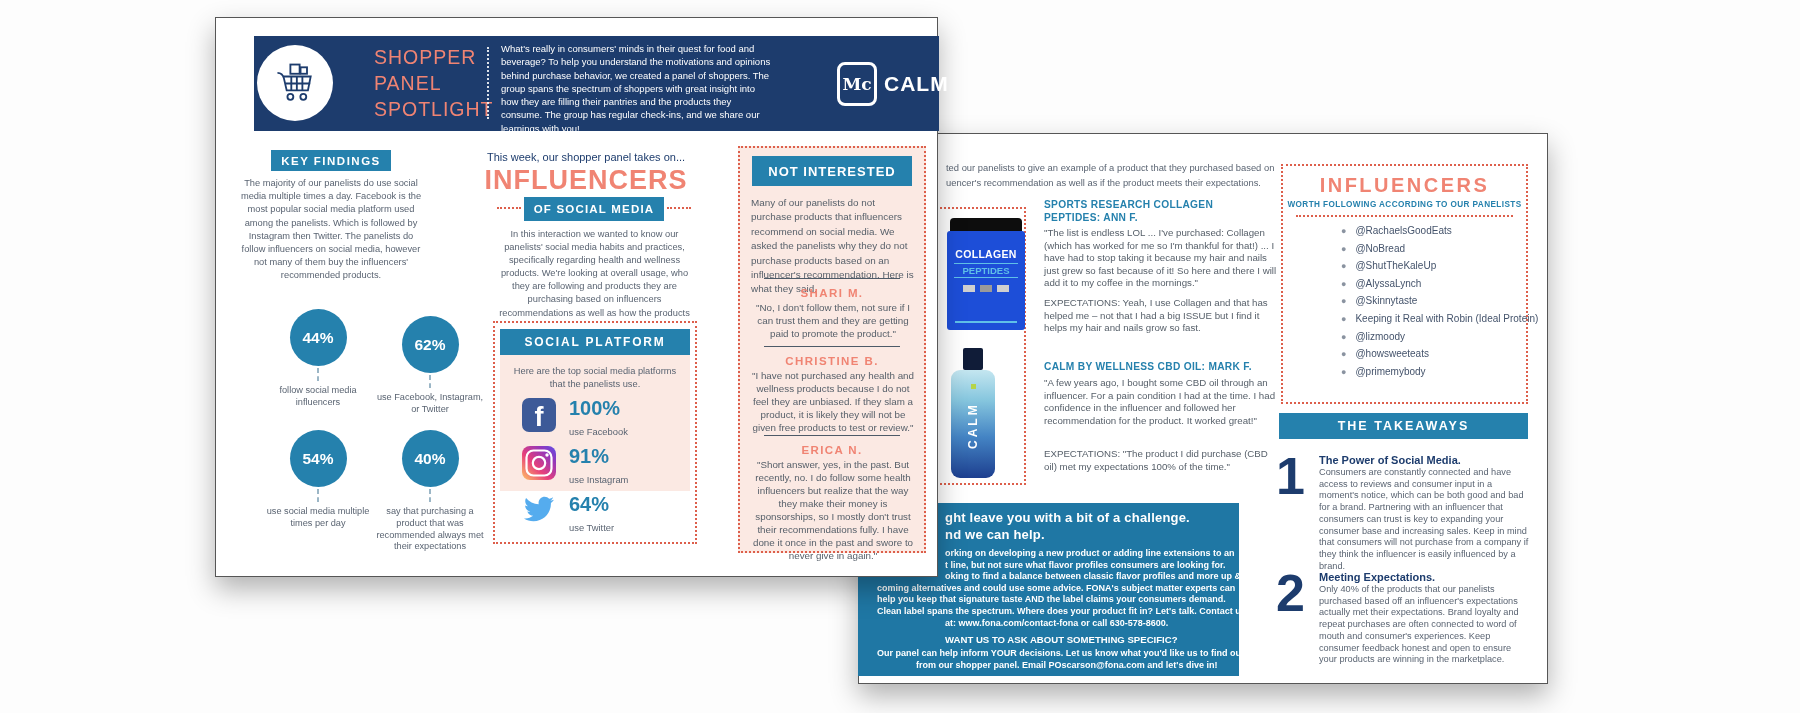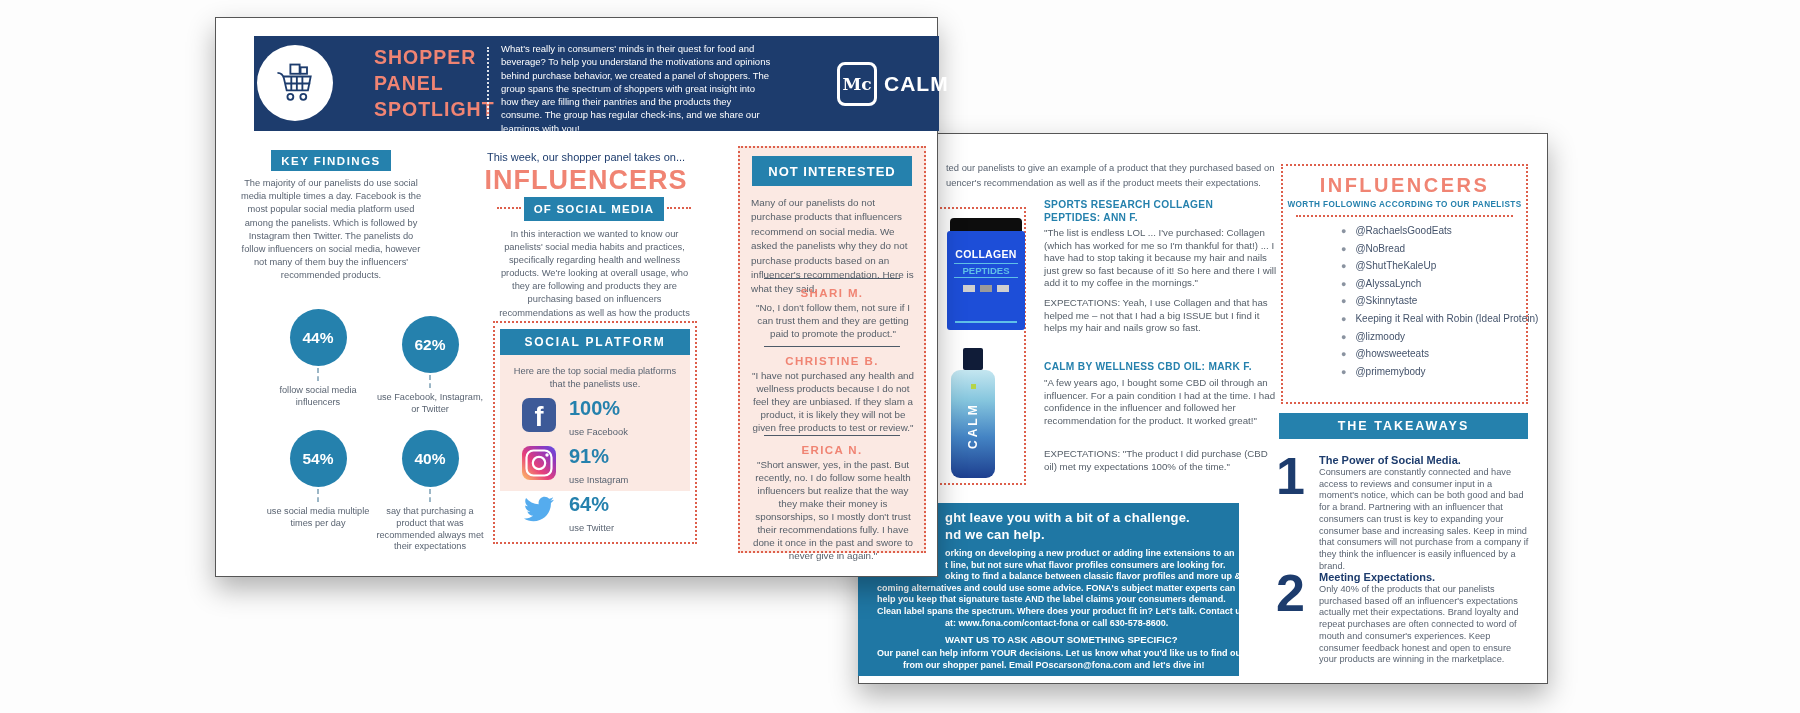--- a/index.html
+++ b/index.html
@@ -12,21 +12,21 @@
   .gray{color:#5a6472;}
   .teal{color:#2581ad;}
   .coral{color:#f08473;}
   .tealbox{background:#2581ad;color:#fff;font-weight:bold;display:flex;align-items:center;justify-content:center;letter-spacing:1.2px;}
   .dotted{border:2px dotted #dd5f4b;box-sizing:border-box;}
   .center{text-align:center;}
   .statcell{position:absolute;width:112px;display:flex;flex-direction:column;align-items:center;}
   .statcircle{width:57px;height:57px;border-radius:50%;background:#2581ad;color:#fff;font-weight:bold;font-size:15.5px;display:flex;align-items:center;justify-content:center;}
   .connector{height:13px;border-left:2px dashed #9bb6c6;margin-top:2px;}
   .statlabel{margin-top:4px;font-size:9.2px;line-height:11.8px;color:#5a6472;text-align:center;}
-  .hdrline{font-size:19.5px;line-height:25.8px;font-weight:bold;letter-spacing:1px;color:#f08473;}
+  .hdrline{font-size:19.5px;line-height:25.8px;font-weight:normal;letter-spacing:1px;color:#f08473;}
   .qname{font-size:11.5px;font-weight:bold;letter-spacing:1.4px;color:#f08473;text-align:center;}
   .qtext{font-size:9.8px;line-height:13px;color:#57606a;text-align:center;}
   .qdivider{border-top:1px solid #4d5a68;width:136px;margin:0 auto;}
   .socialrow{position:absolute;left:0;width:100%;display:flex;align-items:flex-start;}
   .socialvalue{font-size:20px;font-weight:bold;color:#2581ad;line-height:20px;}
   .sociallabel{font-size:9.4px;color:#5a6472;margin-top:8px;}
   .inflitem{display:flex;align-items:baseline;height:17.6px;font-size:10px;color:#44536b;}
   .inflbullet{color:#8a93a0;font-size:9px;margin-right:9px;}
   .chline{position:absolute;white-space:nowrap;color:#fff;font-size:9px;font-weight:600;}
   .chtitle{font-size:13px;font-weight:bold;letter-spacing:.2px;}
@@ -137,21 +137,21 @@
       <div class="chline chtitle" style="left:87px;top:24px;">nd we can help.</div>
       <div class="chline" style="left:87px;top:45px;">orking on developing a new product or adding line extensions to an</div>
       <div class="chline" style="left:87px;top:56.6px;">t line, but not sure what flavor profiles consumers are looking for.</div>
       <div class="chline" style="left:87px;top:68.2px;">oking to find a balance between classic flavor profiles and more up &amp;</div>
       <div class="chline" style="left:19px;top:79.8px;">coming alternatives and could use some advice. FONA's subject matter experts can</div>
       <div class="chline" style="left:19px;top:91.4px;">help you keep that signature taste AND the label claims your consumers demand.</div>
       <div class="chline" style="left:19px;top:103px;">Clean label spans the spectrum.  Where does your product fit in? Let's talk. Contact us</div>
       <div class="chline" style="left:87px;top:114.6px;">at: www.fona.com/contact-fona or call 630-578-8600.</div>
       <div class="chline" style="left:87px;top:131px;font-weight:bold;font-size:9.6px;">WANT US TO ASK ABOUT SOMETHING SPECIFIC?</div>
       <div class="chline" style="left:19px;top:145px;">Our panel can help inform YOUR decisions. Let us know what you'd like us to find out</div>
-      <div class="chline" style="left:19px;top:157px;padding-left:26px;">from our shopper panel. Email POscarson@fona.com and let's dive in!</div>
+      <div class="chline" style="left:32px;top:157px;padding-left:26px;">from our shopper panel. Email POscarson@fona.com and let's dive in!</div>
     </div>
   </div>
 
   <div class="page" id="leftPage">
 
     <div class="abs" style="left:38px;top:18px;width:685px;height:95px;background:#1d3c6d;">
       <div class="abs" style="left:3px;top:9px;width:76px;height:76px;border-radius:50%;background:#fff;display:flex;align-items:center;justify-content:center;">
         <svg width="48" height="48" viewBox="0 0 52 52">
           <g fill="none" stroke="#1d3c6d" stroke-width="2">
             <rect x="21" y="6" width="10" height="10"></rect>

